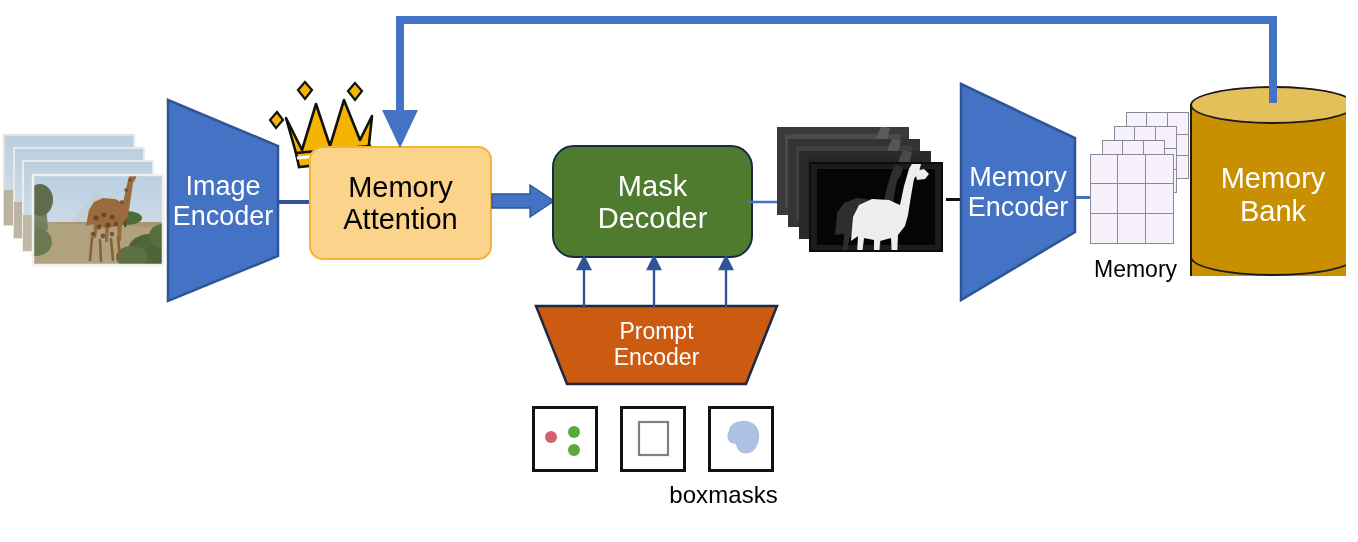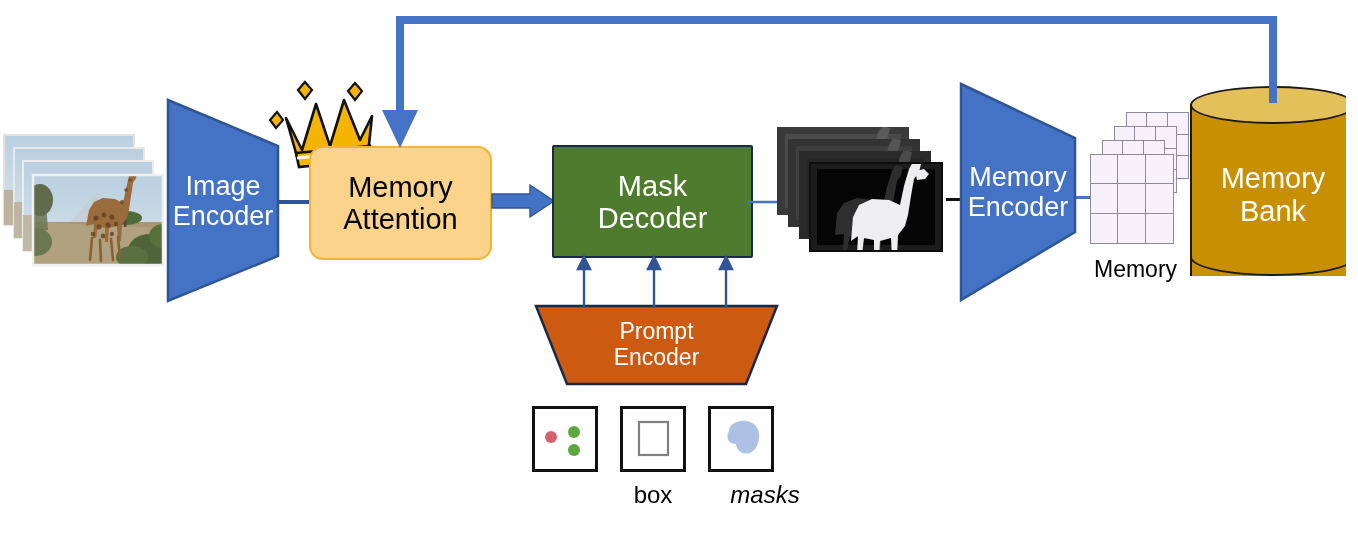--- a/index.html
+++ b/index.html
@@ -52,21 +52,21 @@
   #memory-attention .block-label {
     color: #000000;
     font-size: 29px;
   }
 
   
   #mask-decoder {
     left: 552px; top: 145px; width: 201px; height: 113px;
     background: #4E7B2E;
     border: 2.5px solid #1A2A44;
-    border-radius: 2px;
+    border-radius: 22px;
     box-sizing: border-box;
   }
   #mask-decoder .block-label {
     color: #ffffff;
     font-size: 29px;
   }
 
   
   #prompt-encoder {
     left: 534px; top: 304px; width: 245px; height: 82px;
@@ -308,28 +308,28 @@
       <circle cx="39" cy="23" r="6" fill="#5BA83C"></circle>
       <circle cx="39" cy="41" r="6" fill="#5BA83C"></circle>
     </svg>
   </div>
 
   <div class="prompt-icon-box" style="left:620px; top:406px;">
     <svg width="60" height="60" viewBox="0 0 60 60">
       <rect x="16" y="13" width="29" height="33" fill="none" stroke="#808080" stroke-width="2.2"></rect>
     </svg>
   </div>
-  <div class="prompt-caption" style="left:598px; top:481px;">box</div>
+  <div class="prompt-caption" style="left:598px; top:481px;text-align:right;">box</div>
 
   <div class="prompt-icon-box" style="left:708px; top:406px;">
     <svg width="60" height="60" viewBox="0 0 60 60">
       <path d="M18 22 C18 13, 33 9, 41 14 C50 18, 50 32, 44 40 C38 48, 26 45, 25 35 C18 35, 14 29, 18 22 Z" fill="#AFC0E5"></path>
     </svg>
   </div>
-  <div class="prompt-caption" style="left:710px; top:481px;font-style:italic;">masks</div>
+  <div class="prompt-caption" style="left:688px; top:481px;">masks</div>
 
   <div class="abs" style="left:775px; top:125px; width:180px; height:135px;">
     <svg width="180" height="135" viewBox="0 0 180 135">
       <defs>
         <clipPath id="mf1">
             <rect x="2" y="2" width="132" height="88"></rect>
           </clipPath>
         <clipPath id="mf2">
             <rect x="13" y="14" width="132" height="88"></rect>
           </clipPath>

